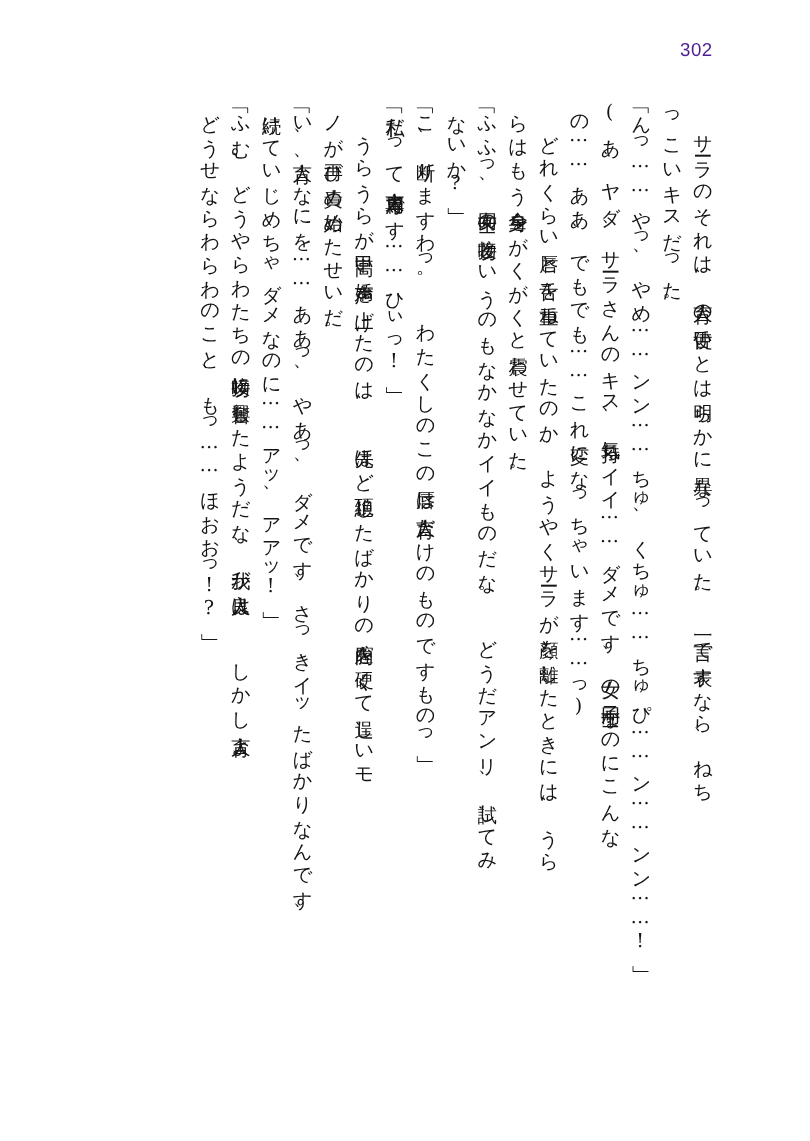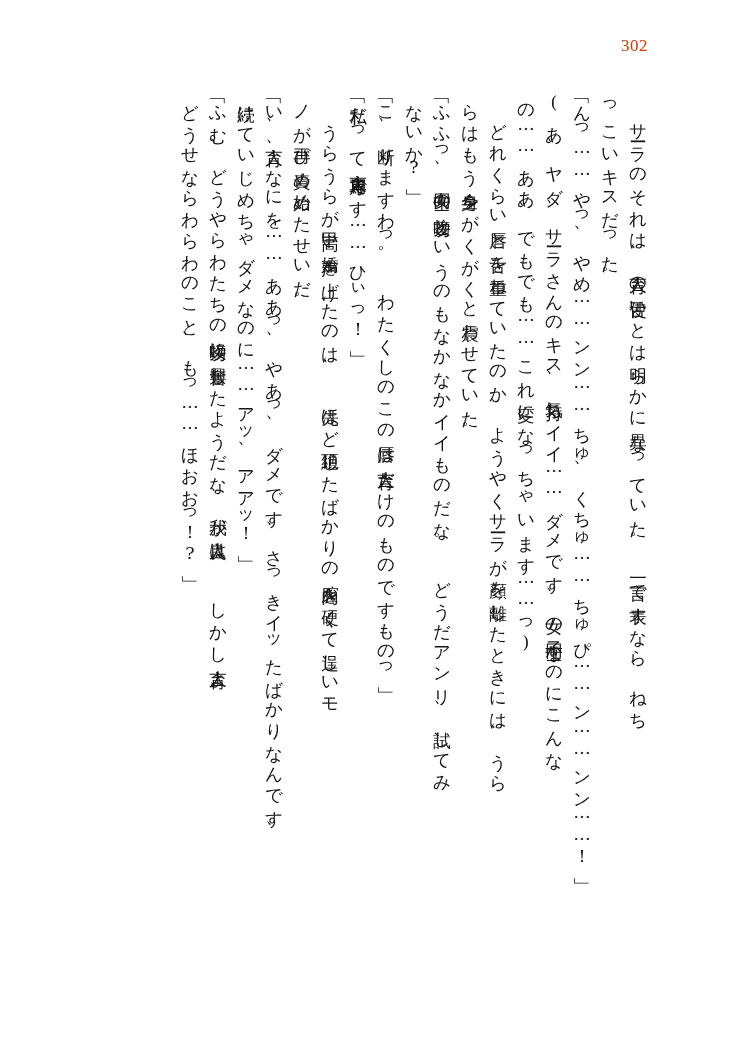--- a/index.html
+++ b/index.html
@@ -17,22 +17,22 @@
     position: relative;
     width: 736px;
     height: 1037px;
     background: #ffffff;
   }
   #page-number {
     position: absolute;
     top: 36px;
     right: 88px;
     font-size: 17px;
-    color: #c2410c;
-    font-family: Liberation Serif, serif;
+    color: #4c1d95;
+    font-family: Liberation Sans, sans-serif;
     letter-spacing: 0.5px;
   }
   #body-text {
     position: absolute;
     top: 92px;
     left: 84px;
     right: 84px;
     height: 890px;
     display: flex;
     flex-direction: row-reverse;

